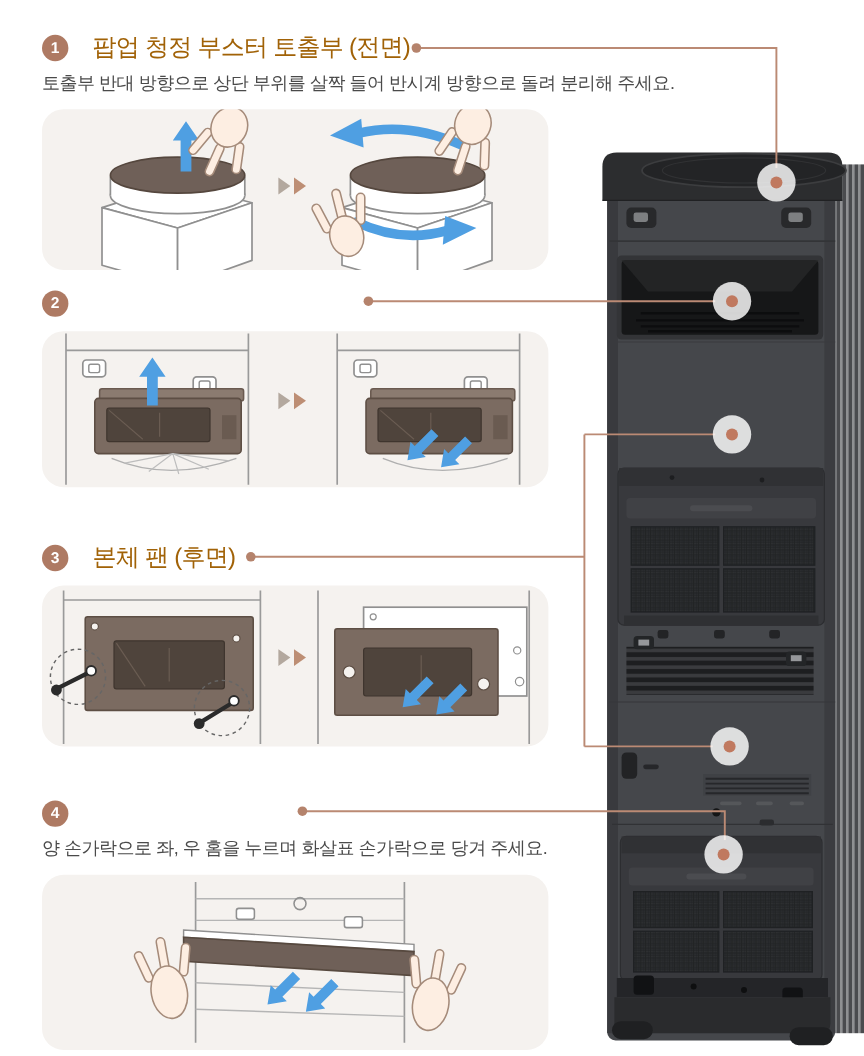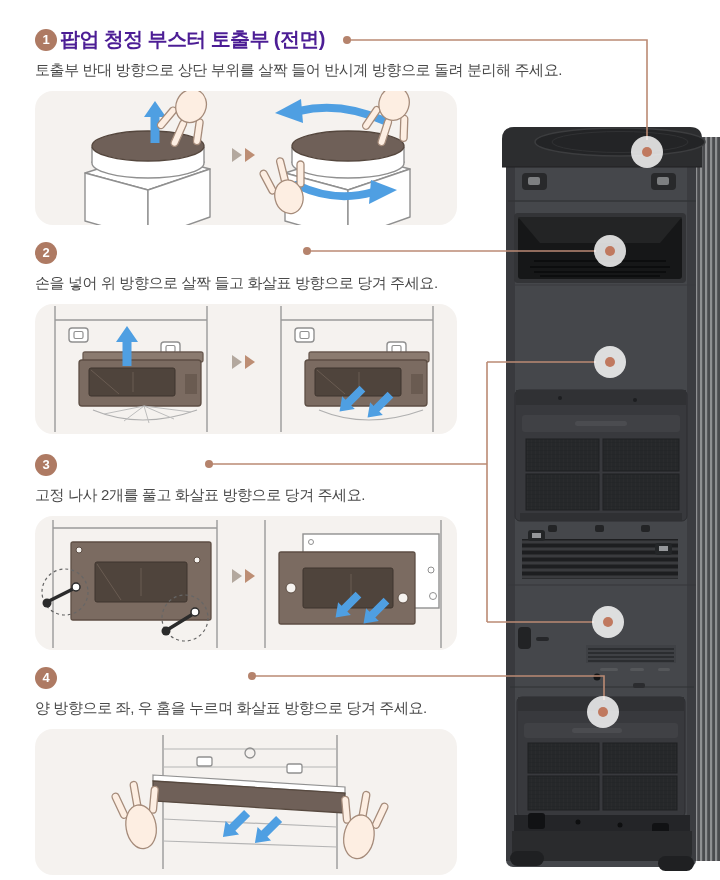--- a/index.html
+++ b/index.html
@@ -7,21 +7,21 @@
     width:720px;height:880px;position:relative;background:#ffffff;
     font-family:"Liberation Sans",sans-serif;overflow:hidden;
   }
   .step{position:absolute;left:35px;width:422px}
   .step1{top:27px}.step2{top:240px}.step3{top:452px}.step4{top:665px}
   .step-header{display:flex;align-items:center;height:25px}
   .badge{
     width:22px;height:22px;border-radius:50%;background:#ae7a63;color:#fff;
     font-size:13px;font-weight:bold;display:flex;align-items:center;justify-content:center;flex:none;
   }
-  .step-title{margin:0 0 0 3px;font-size:20px;font-weight:bold;color:#4c1d95;letter-spacing:-0.6px;white-space:nowrap}
+  .step-title{margin:0 0 0 20px;font-size:20px;font-weight:normal;color:#a16207;letter-spacing:-0.6px;white-space:nowrap}
   .step-desc{margin:8px 0 0 0;font-size:15px;color:#4a4a4a;letter-spacing:-0.4px;line-height:20px;white-space:nowrap}
   .panel{margin-top:11px;height:134px;background:#f5f2ef;border-radius:18px;overflow:hidden}
   .step2 .panel{height:130px}
   .step4 .panel{height:146px}
   .panel svg{display:block}
   .product{position:absolute;left:500px;top:115px;width:220px;height:760px;z-index:1}
   .callouts{position:absolute;left:0;top:0;width:720px;height:880px;z-index:3;pointer-events:none}
 </style>
 </head>
 <body>
@@ -233,21 +233,20 @@
         </g>
       </g>
     </svg>
   </div>
 </div>
 
 <div class="step step2">
   <div class="step-header">
     <span class="badge">2</span>
   </div>
-  <p class="step-desc">손을 넣어 위 방향으로 살짝 들고 화살표 방향으로 당겨 주세요.</p>
   <div class="panel">
     <svg width="420" height="130" viewBox="0 0 420 130">
       <g>
         <polygon points="197,51 207,58 197,65" fill="#b3a89e"></polygon>
         <polygon points="210,51 220,58 210,65" fill="#bd8e74"></polygon>
       </g>
 
       <g transform="translate(14,2)">
         <path d="M6,0 V126 M158,0 V126 M6,14 H158" stroke="#9a9a9a" stroke-width="1.4" fill="none"></path>
         <rect x="20" y="22" width="19" height="14" rx="3" fill="#fff" stroke="#909090" stroke-width="1.4"></rect>
@@ -281,22 +280,22 @@
           <polygon transform="translate(104,100) rotate(225) scale(0.9)" points="0,-18 10,-4 4.5,-4 4.5,18 -4.5,18 -4.5,-4 -10,-4"></polygon>
         </g>
       </g>
     </svg>
   </div>
 </div>
 
 <div class="step step3">
   <div class="step-header">
     <span class="badge">3</span>
-  </div>
-  <p class="step-desc">고정 나사 2개를 풀고 화살표 방향으로 당겨 주세요.</p>
+    <h2 class="step-title">본체 팬 (후면)</h2>
+  </div>
   <div class="panel">
     <svg width="420" height="134" viewBox="0 0 420 134">
       <g>
         <polygon points="197,53 207,60 197,67" fill="#b3a89e"></polygon>
         <polygon points="210,53 220,60 210,67" fill="#bd8e74"></polygon>
       </g>
 
       <g transform="translate(10,4)">
         <path d="M8,0 V128 M172,0 V128 M8,8 H172" stroke="#9a9a9a" stroke-width="1.4" fill="none"></path>
         <rect x="26" y="22" width="140" height="78" rx="2" fill="#7b6b61" stroke="#5d4e44" stroke-width="1.3"></rect>
@@ -331,21 +330,21 @@
         </g>
       </g>
     </svg>
   </div>
 </div>
 
 <div class="step step4">
   <div class="step-header">
     <span class="badge">4</span>
   </div>
-  <p class="step-desc">양 방향으로 좌, 우 홈을 누르며 화살표 방향으로 당겨 주세요.</p>
+  <p class="step-desc">양 손가락으로 좌, 우 홈을 누르며 화살표 손가락으로 당겨 주세요.</p>
   <div class="panel">
     <svg width="420" height="146" viewBox="0 0 420 146">
       <g>
         <path d="M128,6 V140 M302,6 V140" stroke="#9a9a9a" stroke-width="1.4" fill="none"></path>
         <path d="M128,20 H302 M128,38 H302" stroke="#b5b5b5" stroke-width="1.2" fill="none"></path>
         <circle cx="215" cy="24" r="5" fill="none" stroke="#909090" stroke-width="1.3"></circle>
         <rect x="162" y="28" width="15" height="9" rx="2" fill="#fff" stroke="#909090" stroke-width="1.3"></rect>
         <rect x="252" y="35" width="15" height="9" rx="2" fill="#fff" stroke="#909090" stroke-width="1.3"></rect>
         <polygon points="118,46 310,58 310,64 118,52" fill="#fff" stroke="#909090" stroke-width="1.2"></polygon>
         <polygon points="118,52 310,64 310,84 118,72" fill="#6f6058" stroke="#57493f" stroke-width="1.3"></polygon>

